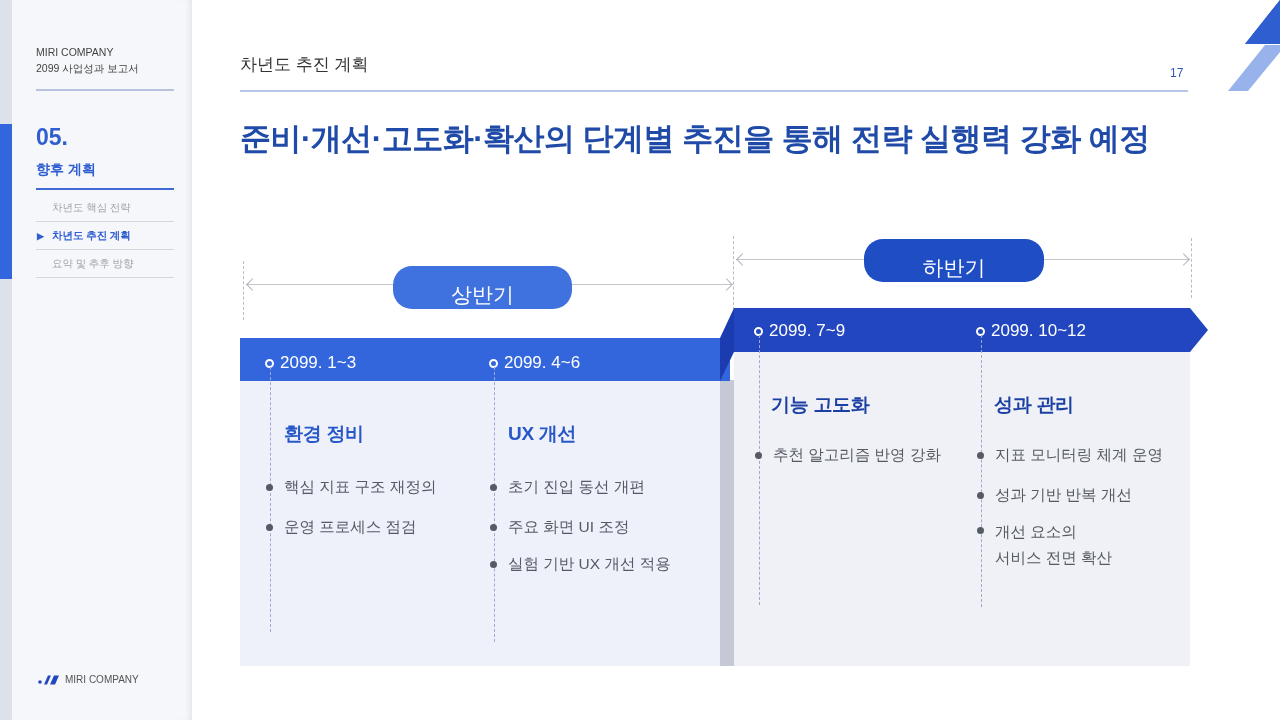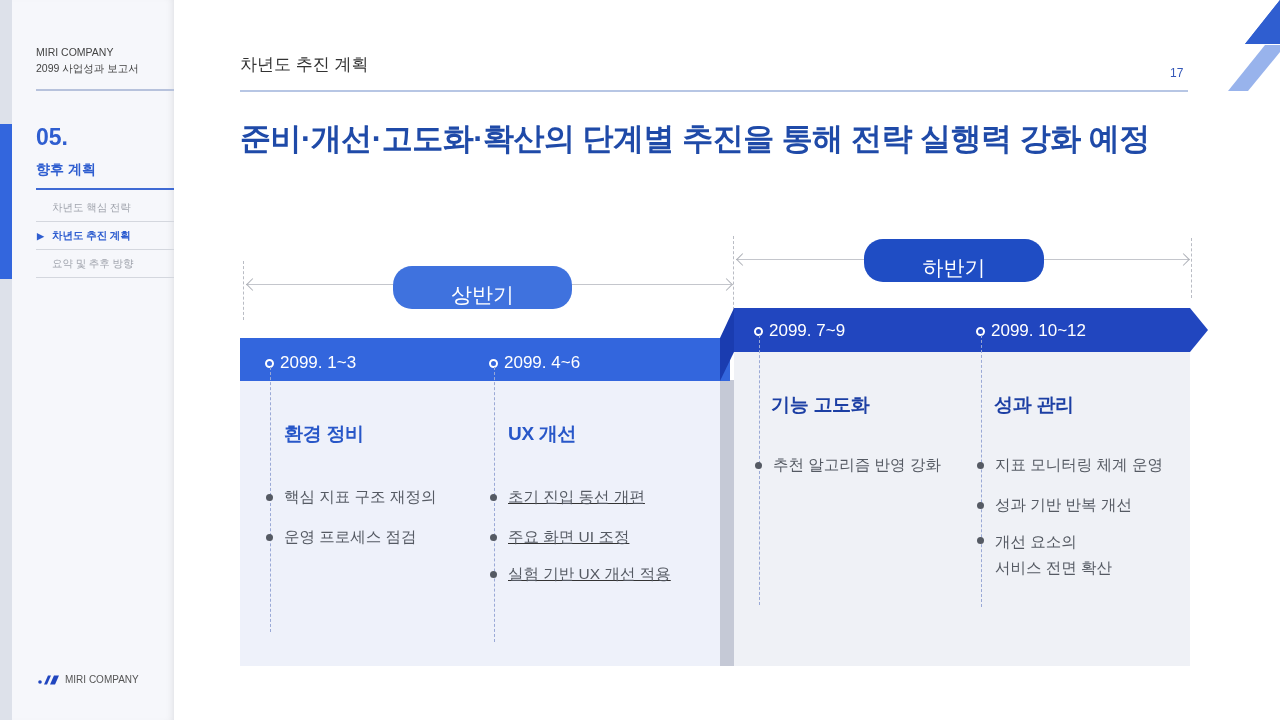--- a/index.html
+++ b/index.html
@@ -4,21 +4,21 @@
 <style>
   * { box-sizing: border-box; margin: 0; padding: 0; }
   html, body { width: 1280px; height: 720px; overflow: hidden; background: #ffffff; }
   body { position: relative; font-family: "Liberation Sans", "DejaVu Sans", sans-serif; color: #333; }
 
   
   .edge-strip { position: absolute; left: 0; top: 0; width: 12px; height: 720px; background: #dde1ea; }
   .edge-accent { position: absolute; left: 0; top: 124px; width: 12px; height: 155px; background: #3366dd; }
 
   
-  .sidebar { position: absolute; left: 12px; top: 0; width: 162px; height: 720px; background: #f6f7fb; box-shadow: inset -6px 0 8px -6px rgba(0,0,0,0.12); }
+  .sidebar { position: absolute; left: 12px; top: 0; width: 180px; height: 720px; background: #f6f7fb; box-shadow: inset -6px 0 8px -6px rgba(0,0,0,0.12); }
   .brand-top { position: absolute; left: 24px; top: 44px; font-size: 10.5px; line-height: 16px; color: #444; }
   .brand-line { position: absolute; left: 24px; top: 89px; width: 138px; height: 2px; background: #b7c2dc; }
   .section-num { position: absolute; left: 24px; top: 124px; font-size: 23px; font-weight: bold; color: #2f5ed0; }
   .section-title { position: absolute; left: 24px; top: 161px; font-size: 14px; font-weight: bold; color: #2f5ed0; }
   .section-line { position: absolute; left: 24px; top: 188px; width: 138px; height: 2px; background: #3f6ad4; }
   .nav { position: absolute; left: 24px; top: 194px; width: 138px; }
   .nav-item { height: 28px; line-height: 28px; font-size: 10.5px; color: #a0a4ad; border-bottom: 1px solid #d4d7de; padding-left: 16px; position: relative; cursor: pointer; font-family: Liberation Serif, serif; }
   .nav-item.active { color: #2f5ed0; font-weight: bold; padding-left: 15px; }
   .nav-item .arrow { position: absolute; left: 1px; top: 0; font-size: 9px; color: #2f5ed0; }
   .brand-bottom { position: absolute; left: 26px; top: 674px; display: flex; align-items: center; gap: 5px; font-size: 10px; color: #555; }
@@ -51,21 +51,21 @@
   .band-h1 { left: 240px; top: 338px; width: 490px; height: 43px; background: #3366dd; }
   .band-h2-svg { position: absolute; left: 716px; top: 308px; }
 
   .period { position: absolute; display: flex; align-items: center; gap: 6px; color: #fff; font-size: 17px; }
   .ring { width: 9px; height: 9px; border-radius: 50%; border: 2.5px solid #fff; background: transparent; }
 
   .vline { position: absolute; width: 0; border-left: 1px dashed #9aa9d6; }
 
   .col-title { position: absolute; font-size: 19px; font-weight: bold; color: #2857c8; letter-spacing: -0.3px; }
   .col-title.dark { color: #1c3fa4; }
-  .bullets { position: absolute; list-style: none; margin-top: 10px; }
+  .bullets { position: absolute; list-style: none; }
   .bullets li { position: relative; font-size: 15.5px; color: #555a63; line-height: 22px; padding-left: 16px; }
   .bullets li::before { content: ""; position: absolute; left: -2px; top: 8px; width: 7px; height: 7px; border-radius: 50%; background: #555a63; }
 </style>
 </head>
 <body>
 
 <div class="edge-strip"></div>
 <div class="edge-accent"></div>
 
 <div class="sidebar">
@@ -154,21 +154,21 @@
 <div class="vline" style="left:759px; top:335px; height:270px;"></div>
 <div class="vline" style="left:981px; top:335px; height:272px;"></div>
 
 <div class="col-title" style="left:284px; top:421px;">환경 정비</div>
 <ul class="bullets" style="left:268px; top:476px;">
   <li style="margin-bottom:18px">핵심 지표 구조 재정의</li>
   <li>운영 프로세스 점검</li>
 </ul>
 
 <div class="col-title" style="left:508px; top:421px;">UX 개선</div>
-<ul class="bullets" style="left:492px; top:476px;text-decoration:underline;">
+<ul class="bullets" style="left:492px; top:476px;">
   <li style="margin-bottom:18px">초기 진입 동선 개편</li>
   <li style="margin-bottom:15px">주요 화면 UI 조정</li>
   <li>실험 기반 UX 개선 적용</li>
 </ul>
 
 <div class="col-title dark" style="left:771px; top:392px;">기능 고도화</div>
 <ul class="bullets" style="left:757px; top:444px;">
   <li style="margin-bottom:18px">추천 알고리즘 반영 강화</li>
 </ul>
 

